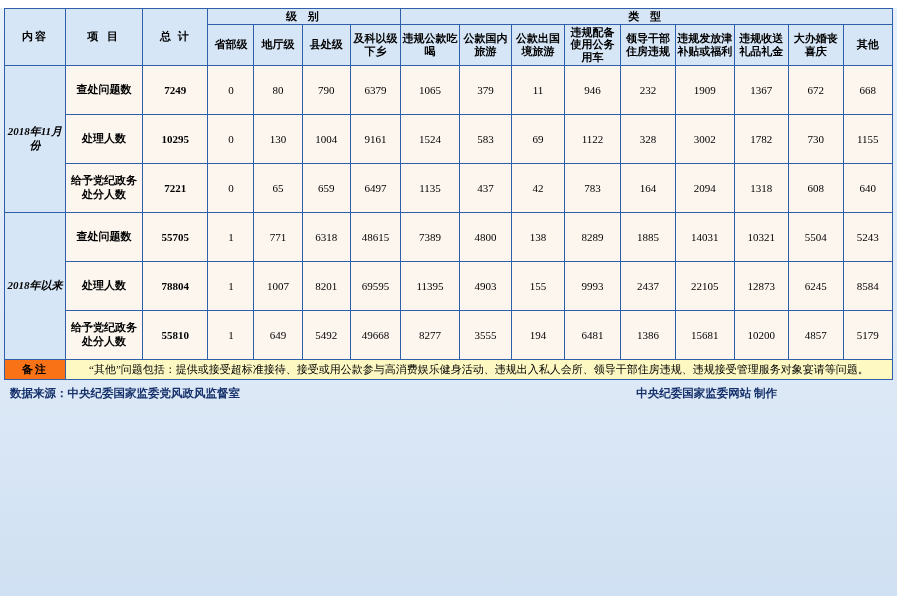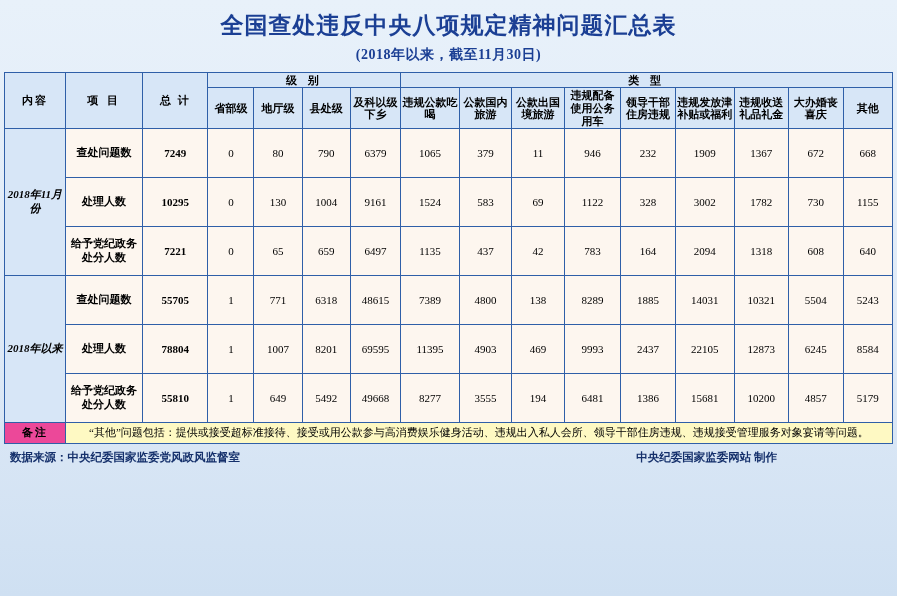--- a/index.html
+++ b/index.html
@@ -112,21 +112,21 @@
   }
   td.num {
     font-family: "Liberation Serif", serif;
     font-size: 12px;
     color: #000;
   }
   tr.data-row td {
     height: 46px;
   }
   td.remark-head {
-    background: #ec4899;
+    background: #f97316;
     font-family: "Liberation Serif", serif;
     font-weight: bold;
     font-size: 12px;
     color: #15306b;
     letter-spacing: 2px;
   }
   td.remark-body {
     text-align: left;
     font-family: "Liberation Serif", serif;
     font-size: 12.5px;
@@ -147,24 +147,20 @@
   }
   .footer .right {
     margin-right: 110px;
   }
 </style>
 </head>
 <body>
 
 <div class="page">
 
-  <div class="title-block">
-    <div class="main-title">全国查处违反中央八项规定精神问题汇总表</div>
-    <div class="sub-title">(2018年以来，截至11月30日)</div>
-  </div>
 
   <div class="table-wrap">
     <table class="main">
       <colgroup>
         <col style="width:58px">
         <col style="width:74px">
         <col style="width:62px">
         <col style="width:44px">
         <col style="width:46px">
         <col style="width:46px">
@@ -281,21 +277,21 @@
 
         <tr class="data-row">
           <td class="rowhead-item">处理人数</td>
           <td class="total">78804</td>
           <td class="num">1</td>
           <td class="num">1007</td>
           <td class="num">8201</td>
           <td class="num">69595</td>
           <td class="num">11395</td>
           <td class="num">4903</td>
-          <td class="num">469</td>
+          <td class="num">155</td>
           <td class="num">9993</td>
           <td class="num">2437</td>
           <td class="num">22105</td>
           <td class="num">12873</td>
           <td class="num">6245</td>
           <td class="num">8584</td>
         </tr>
 
         <tr class="data-row">
           <td class="rowhead-item">给予党纪政务处分人数</td>

